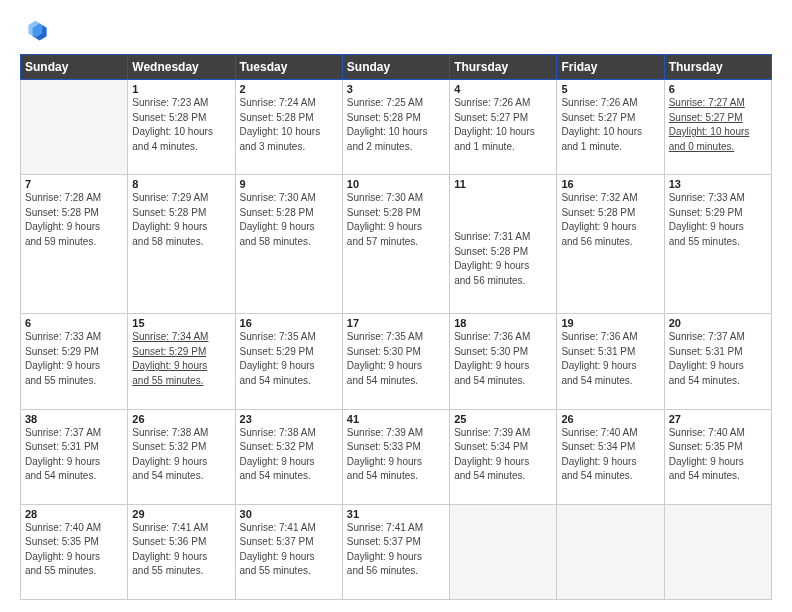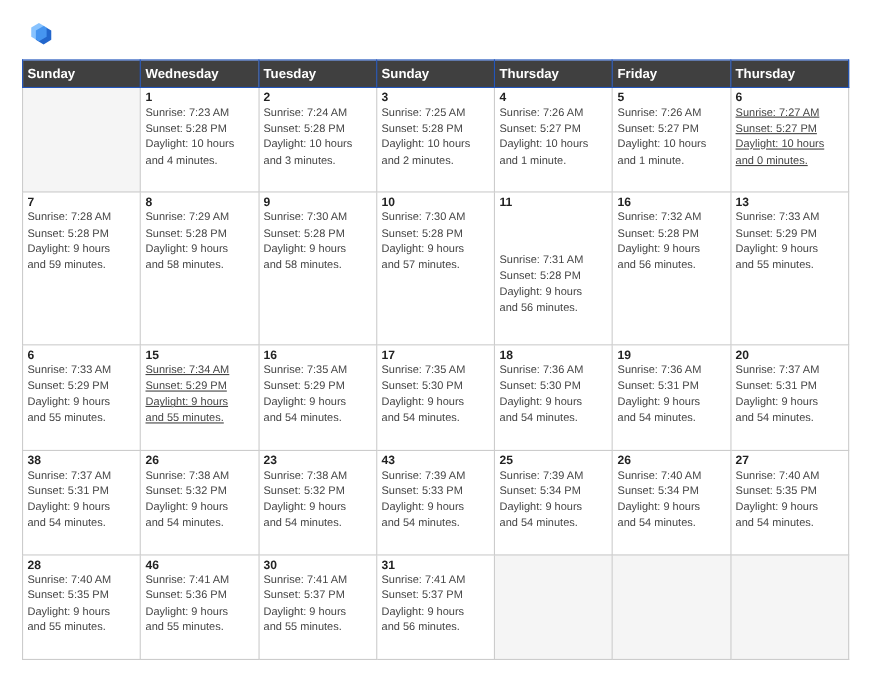--- a/index.html
+++ b/index.html
@@ -298,21 +298,21 @@
 and 54 minutes.</div>
           </td>
           <td>
             <span class="day-num">23</span>
             <div class="day-info" style="white-space: pre-line;">Sunrise: 7:38 AM
 Sunset: 5:32 PM
 Daylight: 9 hours
 and 54 minutes.</div>
           </td>
           <td>
-            <span class="day-num">43</span>
+            <span class="day-num">41</span>
             <div class="day-info" style="white-space: pre-line;">Sunrise: 7:39 AM
 Sunset: 5:33 PM
 Daylight: 9 hours
 and 54 minutes.</div>
           </td>
           <td>
             <span class="day-num">25</span>
             <div class="day-info" style="white-space: pre-line;">Sunrise: 7:39 AM
 Sunset: 5:34 PM
 Daylight: 9 hours
@@ -335,21 +335,21 @@
         </tr>
         <tr>
           <td>
             <span class="day-num">28</span>
             <div class="day-info" style="white-space: pre-line;">Sunrise: 7:40 AM
 Sunset: 5:35 PM
 Daylight: 9 hours
 and 55 minutes.</div>
           </td>
           <td>
-            <span class="day-num">46</span>
+            <span class="day-num">29</span>
             <div class="day-info" style="white-space: pre-line;">Sunrise: 7:41 AM
 Sunset: 5:36 PM
 Daylight: 9 hours
 and 55 minutes.</div>
           </td>
           <td>
             <span class="day-num">30</span>
             <div class="day-info" style="white-space: pre-line;">Sunrise: 7:41 AM
 Sunset: 5:37 PM
 Daylight: 9 hours

